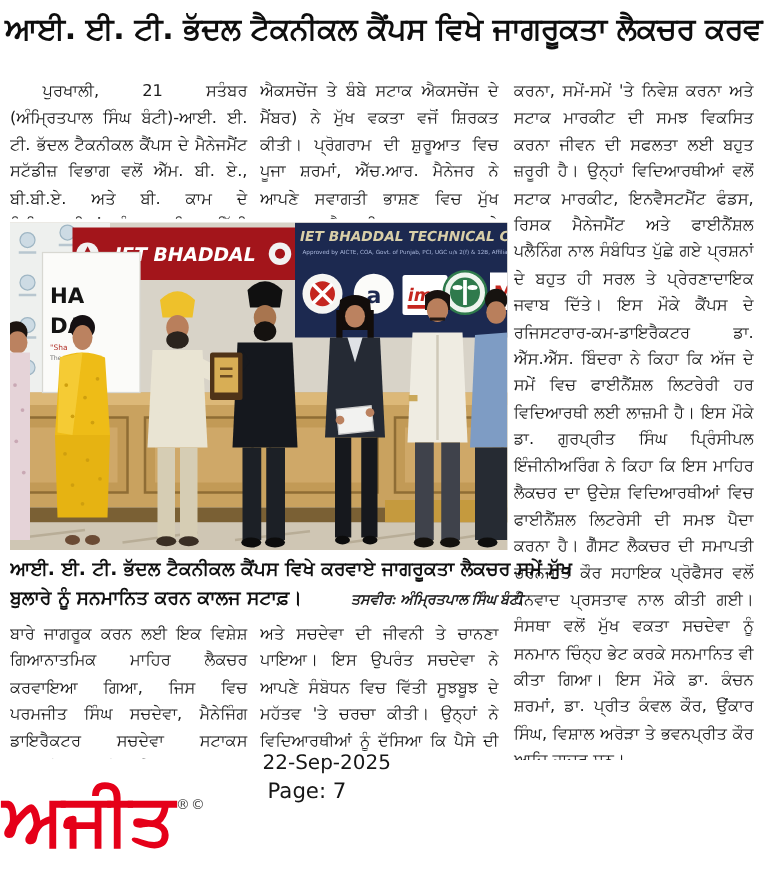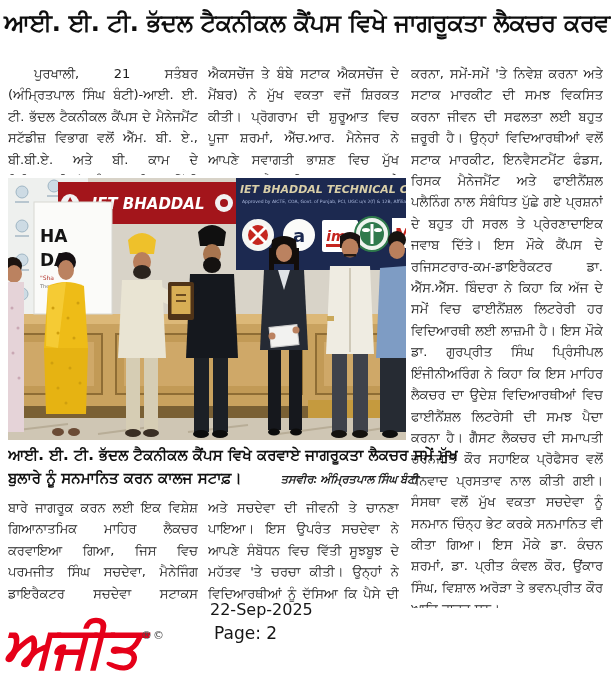--- a/index.html
+++ b/index.html
@@ -11,22 +11,22 @@
   .col-1-top{left:8px;top:63px;width:190px;height:112px;text-indent:26px;}
   .col-2-top{left:208px;top:63px;width:191px;height:112px;}
   .col-3{left:411px;top:63px;width:192px;height:545px;}
   .col-1-bottom{left:8px;top:497px;width:190px;height:110px;}
   .col-2-bottom{left:208px;top:497px;width:191px;height:110px;}
   .photo-frame{position:absolute;left:8px;top:178px;width:398px;height:262px;overflow:hidden;background:#d8d3c8;}
   .photo-frame svg{display:block;}
   .caption{position:absolute;left:8px;top:444px;width:450px;height:48px;overflow:hidden;
            font-size:15px;font-weight:700;line-height:23px;color:#101010;}
   .caption .credit{font-style:italic;font-weight:700;font-size:11.5px;color:#222;margin-left:34px;font-family:Liberation Serif, serif;}
-  .ajit-logo{position:absolute;left:2px;top:606px;font-size:57px;line-height:60px;font-weight:800;
-             color:#e50019;letter-spacing:-1px;font-style:italic;}
+  .ajit-logo{position:absolute;left:2px;top:606px;font-size:57px;line-height:76px;font-weight:800;
+             color:#e50019;letter-spacing:-1px;}
   .ajit-logo .marks{font-size:11px;color:#4a4a4a;vertical-align:28px;letter-spacing:1px;margin-left:2px;font-weight:400;}
   .edition-date{position:absolute;left:210px;top:600px;font-size:16px;color:#161616;}
   .page-number{position:absolute;left:214px;top:623px;font-size:17px;color:#161616;}
   .epaper-url{position:absolute;left:4px;top:654px;width:604px;font-size:18px;color:#2e2e2e;
               letter-spacing:0.2px;text-decoration:none;white-space:nowrap;}
   .svgtxt-banner{font-family:"DejaVu Sans","Liberation Sans",sans-serif;font-weight:bold;font-style:italic;}
 </style>
 </head>
 <body>
 
@@ -244,15 +244,15 @@
     <span class="credit">ਤਸਵੀਰ: ਅੰਮ੍ਰਿਤਪਾਲ ਸਿੰਘ ਬੰਟੀ</span>
   </div>
 
   <div class="col col-1-bottom">ਬਾਰੇ ਜਾਗਰੂਕ ਕਰਨ ਲਈ ਇਕ ਵਿਸ਼ੇਸ਼ ਗਿਆਨਾਤਮਿਕ ਮਾਹਿਰ ਲੈਕਚਰ ਕਰਵਾਇਆ ਗਿਆ, ਜਿਸ ਵਿਚ ਪਰਮਜੀਤ ਸਿੰਘ ਸਚਦੇਵਾ, ਮੈਨੇਜਿੰਗ ਡਾਇਰੈਕਟਰ ਸਚਦੇਵਾ ਸਟਾਕਸ ਪ੍ਰਾਈਵੇਟ ਲਿਮਿਟੇਡ (ਨੈਸ਼ਨਲ ਸਟਾਕ</div>
   <div class="col col-2-bottom">ਅਤੇ ਸਚਦੇਵਾ ਦੀ ਜੀਵਨੀ ਤੇ ਚਾਨਣਾ ਪਾਇਆ। ਇਸ ਉਪਰੰਤ ਸਚਦੇਵਾ ਨੇ ਆਪਣੇ ਸੰਬੋਧਨ ਵਿਚ ਵਿੱਤੀ ਸੂਝਬੂਝ ਦੇ ਮਹੱਤਵ 'ਤੇ ਚਰਚਾ ਕੀਤੀ। ਉਨ੍ਹਾਂ ਨੇ ਵਿਦਿਆਰਥੀਆਂ ਨੂੰ ਦੱਸਿਆ ਕਿ ਪੈਸੇ ਦੀ ਬੱਚਤ, ਬਜਟ ਤਿਆਰ</div>
 
   <div class="ajit-logo">
     <span>ਅਜੀਤ</span><span class="marks">®©</span>
   </div>
   <div class="edition-date">22-Sep-2025</div>
-  <div class="page-number">Page: 2</div>
+  <div class="page-number">Page: 7</div>
 
 </div>
 
 </body></html>

